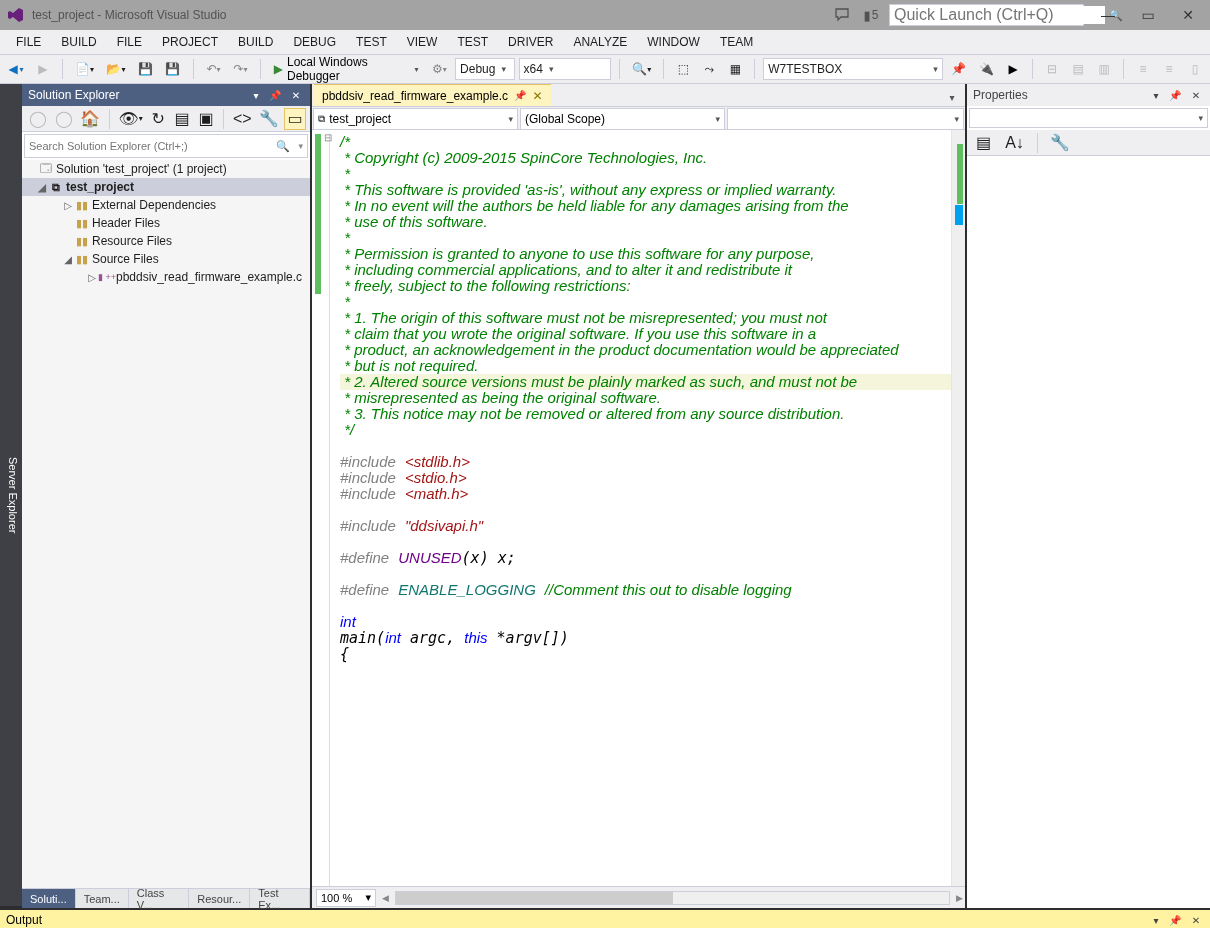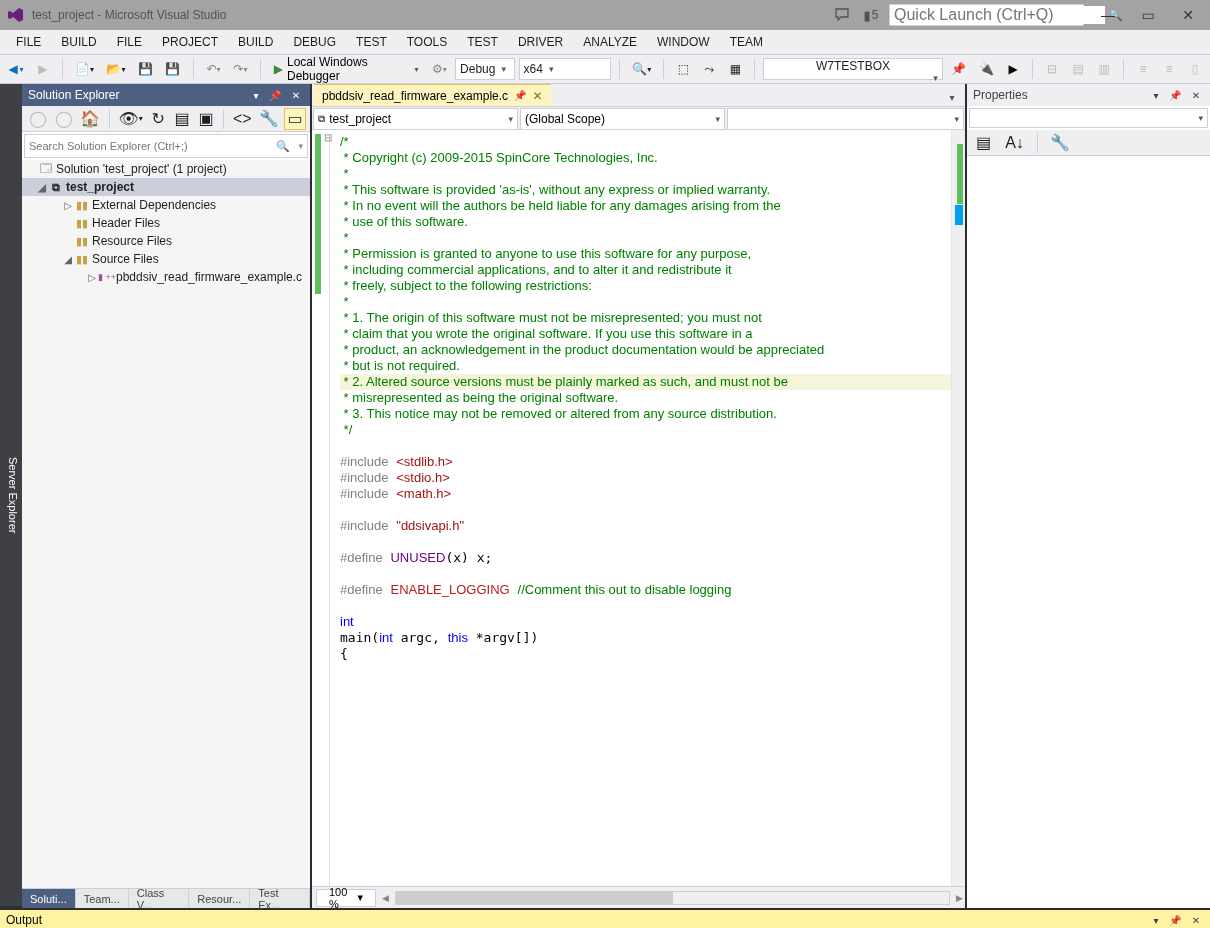--- a/index.html
+++ b/index.html
@@ -41,31 +41,31 @@
   .bottom-tabs .bt { padding:2px 8px; border-right:1px solid #cccedb; cursor:pointer; background:#e6e7e8; color:#444; display:flex; align-items:center;}
   .editor-area { flex:1; display:flex; flex-direction:column; background:#293955; }
   .doc-tabs { height:22px; background:#efeff2; display:flex; align-items:flex-end; padding-left:2px;}
   .doc-tab { height:22px; background:#fdf4bf; border-top:1px solid #e5c365; font-size:12px; padding:0 8px; display:flex; align-items:center; gap:6px; cursor:pointer; color:#000;}
   .doc-tab .close { font-size:12px; cursor:pointer; color:#8b7500;}
   .doc-tabs .dd { margin-left:auto; width:18px; height:18px; display:flex; align-items:center; justify-content:center; cursor:pointer; font-size:10px; color:#555; margin-right:4px;}
   .nav-bars { height:24px; background:#efeff2; display:flex; border-top:1px solid #cccedb; border-bottom:1px solid #cccedb;}
   .nav-bars .dropdown { flex:0 0 auto; height:22px; margin:1px;}
   .code-area { flex:1; display:flex; background:#fff; position:relative; overflow:hidden;}
   .outline { width:12px; background:#fff; }
-  .code { flex:1; font-family:Consolas, monospace; font-size:13px; line-height:16px; white-space:pre; padding:4px 0 4px 4px; color:#000; overflow:hidden; position:relative;}
+  .code { flex:1; font-family:Consolas, monospace; font-size:15px; line-height:16px; white-space:pre; padding:4px 0 4px 4px; color:#000; overflow:hidden; position:relative;font-style:italic;}
   .c-comment { color:#008000; }
   .c-keyword { color:#0000ff; }
   .c-string  { color:#a31515; }
   .c-ident   { color:#000; }
   .c-pp      { color:#808080; }
   .highlight-line { background:#f5f5dc; display:inline-block; width:100%; }
   .indicator { position:absolute; right:0; top:0; width:14px; height:100%; background:#efefef; border-left:1px solid #e5e5e5;}
   .indicator .mark { position:absolute; right:2px; width:6px; height:12px; }
   .editor-status { height:22px; background:#efeff2; border-top:1px solid #cccedb; display:flex; align-items:center;}
-  .zoom { width:60px; height:18px; border:1px solid #cccedb; font-size:11px; margin:0 4px; display:flex; align-items:center; padding:0 12px; background:#fff;}
+  .zoom { width:60px; height:18px; border:1px solid #cccedb; font-size:11px; margin:0 4px; display:flex; align-items:center; padding:0 4px; background:#fff;}
   .hscroll { flex:1; height:14px; background:#efefef; border:1px solid #cccedb; margin:0 4px; position:relative;}
   .hscroll .thumb { position:absolute; left:0; top:0; height:100%; width:50%; background:#cdcdcd;}
   .right-pane { width:245px; border-left:2px solid #2d2d30; background:#fff; display:flex; flex-direction:column;}
   .prop-toolbar { height:26px; background:#efeff2; border-bottom:1px solid #cccedb; display:flex; align-items:center; padding:0 4px; gap:4px;}
   .prop-body { flex:1; background:#fff;}
   .output-area { height:210px; background:#fff; display:flex; flex-direction:column; border-top:2px solid #2d2d30;}
   .output-header { height:20px; background:#fff3a2; font-size:12px; display:flex; align-items:center; padding:0 6px; color:#000;}
   .output-header .ph-right { margin-left:auto; display:flex; gap:4px;}
   .output-header .ph-btn { color:#444; }
   svg { display:block; }
@@ -99,21 +99,21 @@
 </div>
 
 <div class="menubar">
   <span class="mitem">FILE</span>
   <span class="mitem">BUILD</span>
   <span class="mitem">FILE</span>
   <span class="mitem">PROJECT</span>
   <span class="mitem">BUILD</span>
   <span class="mitem">DEBUG</span>
   <span class="mitem">TEST</span>
-  <span class="mitem">TOOLS</span>
+  <span class="mitem">VIEW</span>
   <span class="mitem">TEST</span>
   <span class="mitem">DRIVER</span>
   <span class="mitem">ANALYZE</span>
   <span class="mitem">WINDOW</span>
   <span class="mitem">TEAM</span>
 </div>
 
 <div class="toolbar">
   <span class="tbtn" style="color:#0e70c0">◀<span style="font-size:8px;margin-left:2px;">▾</span></span>
   <span class="tbtn" style="color:#bbb">▶</span>
@@ -136,21 +136,21 @@
       <span>x64</span>
       <span class="dd-arrow">▾</span>
     </div>
   <span class="tb-sep"></span>
   <span class="tbtn">🔍<span style="font-size:8px;">▾</span></span>
   <span class="tb-sep"></span>
   <span class="tbtn">⬚</span>
   <span class="tbtn">⤳</span>
   <span class="tbtn">▦</span>
   <span class="tb-sep"></span>
-  <div class="dropdown" style="width:195px;flex-direction:column;">
+  <div class="dropdown" style="width:195px;">
       <span>W7TESTBOX</span>
       <span class="dd-arrow" style="margin-left:auto;">▾</span>
     </div>
   <span class="tbtn">📌</span>
   <span class="tbtn">🔌</span>
   <span class="tbtn" style="color:#000">▶</span>
   <span class="tb-sep"></span>
   <span class="tbtn" style="color:#bbb">⊟</span>
   <span class="tbtn" style="color:#bbb">▤</span>
   <span class="tbtn" style="color:#bbb">▥</span>
@@ -291,21 +291,21 @@
 <span class="c-comment"> */</span>
 
 <span class="c-pp">#include</span> <span class="c-string">&lt;stdlib.h&gt;</span>
 <span class="c-pp">#include</span> <span class="c-string">&lt;stdio.h&gt;</span>
 <span class="c-pp">#include</span> <span class="c-string">&lt;math.h&gt;</span>
 
 <span class="c-pp">#include</span> <span class="c-string">"ddsivapi.h"</span>
 
 <span class="c-pp">#define</span> <span class="c-ident" style="color:#6f008a;">UNUSED</span>(x) x;
 
-<span class="c-pp">#define</span> <span class="c-ident" style="color:#b91c1c;">ENABLE_LOGGING</span> <span class="c-comment">//Comment this out to disable logging</span>
+<span class="c-pp">#define</span> <span class="c-ident" style="color:#0f766e;">ENABLE_LOGGING</span> <span class="c-comment">//Comment this out to disable logging</span>
 
 <span class="c-keyword">int</span>
 main(<span class="c-keyword">int</span> argc, <span class="c-keyword">this</span> *argv[])
 {
 </div>
         <div class="indicator">
           <div class="mark" style="top:14px;background:#5fbf5f;height:60px;"></div>
           <div class="mark" style="top:75px;background:#00a2ed;height:20px;width:8px;"></div>
         </div>
       </div>

